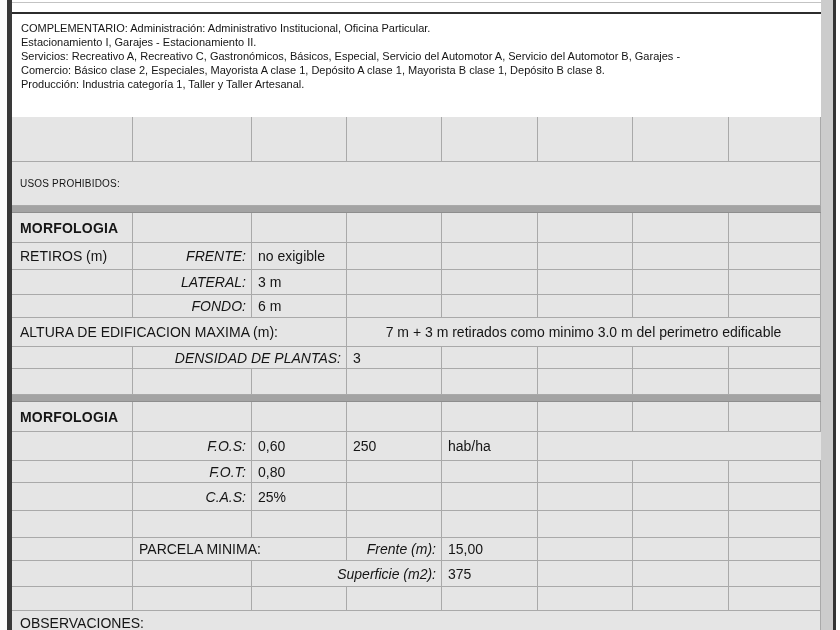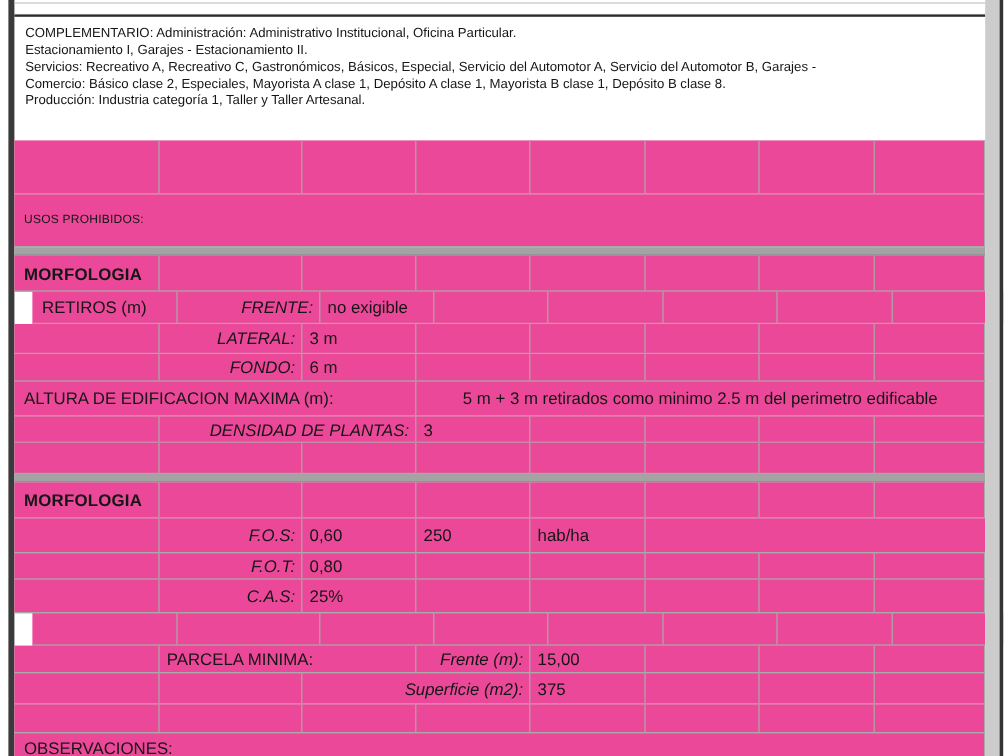--- a/index.html
+++ b/index.html
@@ -7,35 +7,35 @@
   .page{
     position:relative;width:840px;height:630px;background:#ffffff;overflow:hidden;
     font-family:"Liberation Sans","DejaVu Sans",sans-serif;color:#151515;font-size:14px;
   }
   .edge-left{position:absolute;left:7px;top:0;width:5px;height:630px;background:#3a3a3a;}
   .gutter-right{position:absolute;left:821px;top:0;width:12px;height:630px;background:#cccccc;}
   .edge-right{position:absolute;left:833px;top:0;width:3px;height:630px;background:#343434;}
   .sheet{position:absolute;left:12px;top:0;width:809px;}
 
   .row{display:grid;grid-template-columns:121px 119px 95px 95px 96px 95px 96px 92px;
-       border-bottom:1px solid #a9a9a9;background:#ec4899;}
+       border-bottom:1px solid #a9a9a9;background:#e5e5e5;}
   .c{border-right:1px solid #a9a9a9;display:flex;align-items:center;overflow:hidden;
      white-space:nowrap;}
   .s2{grid-column:span 2;} .s3{grid-column:span 3;} .s5{grid-column:span 5;} .s8{grid-column:span 8;}
   .al{padding-left:6px;} .ar{justify-content:flex-end;text-align:right;padding-right:5px;font-style:italic;}
   .ac{justify-content:center;text-align:center;}
   .pad1{padding-left:8px;}
   .bold{font-weight:bold;letter-spacing:.2px;}
 
   .r-sliver{height:10px;border-bottom:none;display:block;}
   .r-sliver .topline{margin-top:2px;border-top:1px solid #c3c3c3;height:7px;}
   .compl{height:105px;border-top:2px solid #2c2c2c;font-size:11px;line-height:13.9px;
          padding:8px 6px 0 9px;display:block;}
   .h45{height:45px;} .h44{height:44px;} .h30{height:30px;} .h29{height:29px;}
-  .h28{height:28px;} .h27{height:27px;margin-left:15px;} .h26{height:26px;} .h25{height:25px;}
+  .h28{height:28px;} .h27{height:27px;} .h26{height:26px;} .h25{height:25px;}
   .h24{height:24px;} .h23{height:23px;} .h22{height:22px;}
   .usos{font-size:10px;letter-spacing:.2px;}
   .band{height:7px;background:#a3a3a3;border-bottom:1px solid #8d8d8d;}
   .obs{border-bottom:none;}
 </style>
 </head>
 <body>
 
 <div class="page">
   <div class="edge-left"></div>
@@ -110,21 +110,21 @@
       <div class="c al">6 m</div>
       <div class="c"></div>
         <div class="c"></div>
         <div class="c"></div>
         <div class="c"></div>
         <div class="c"></div>
     </div>
 
     <div class="row h29">
       <div class="c s3 pad1">ALTURA DE EDIFICACION MAXIMA (m):</div>
-      <div class="c s5 ac">5 m + 3 m retirados como minimo 2.5 m del perimetro edificable</div>
+      <div class="c s5 ac">7 m + 3 m retirados como minimo 3.0 m del perimetro edificable</div>
     </div>
 
     <div class="row h22">
       <div class="c"></div>
       <div class="c s2 ar">DENSIDAD DE PLANTAS:</div>
       <div class="c al">3</div>
       <div class="c"></div>
         <div class="c"></div>
         <div class="c"></div>
         <div class="c"></div>

